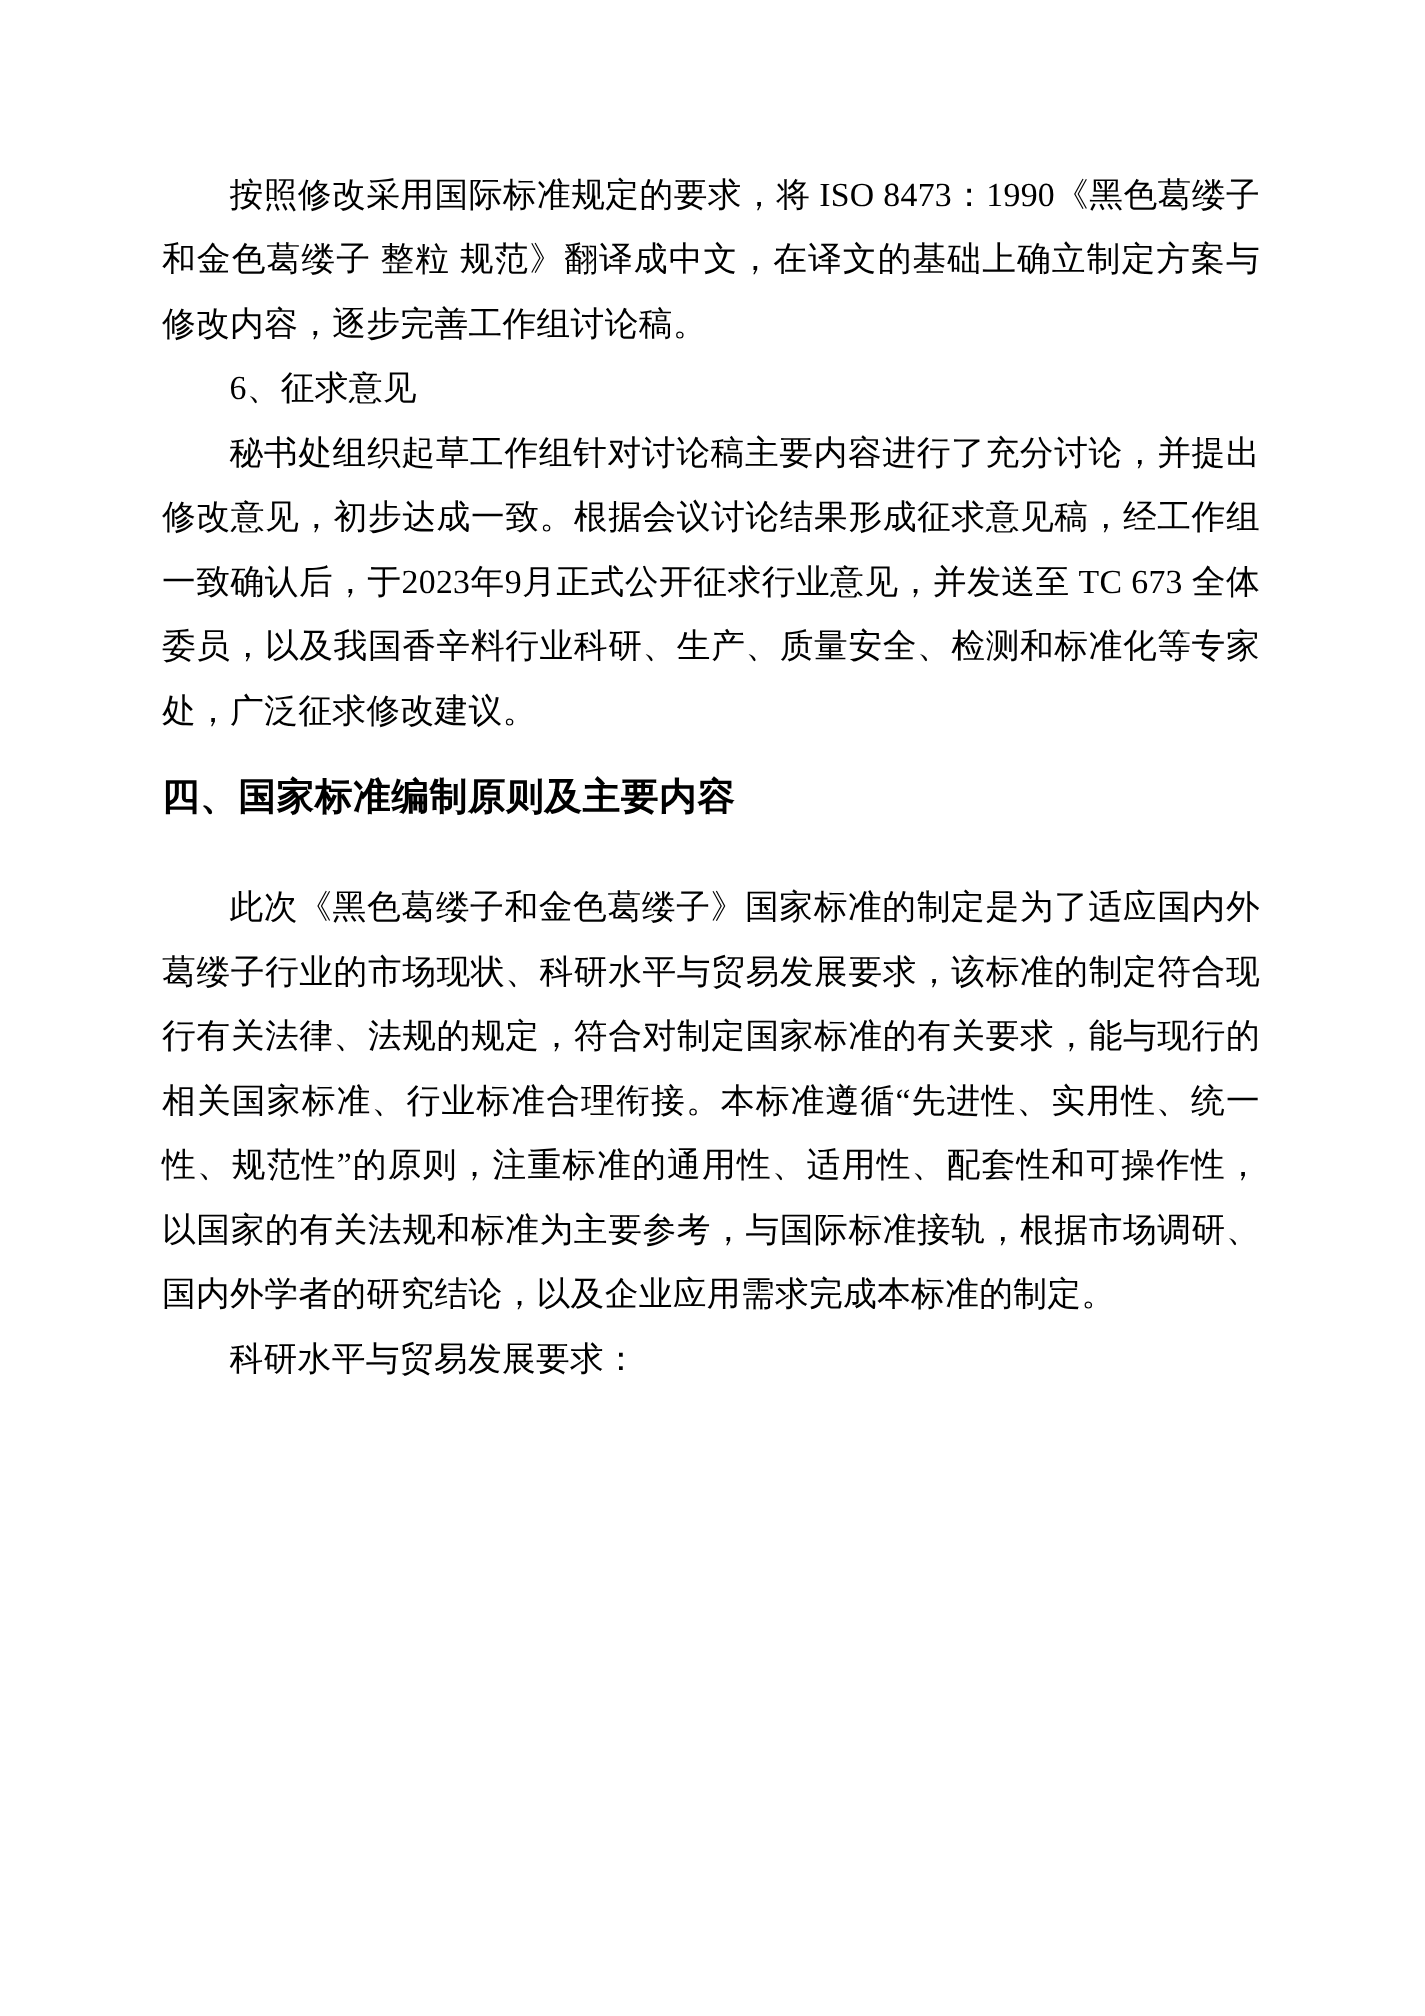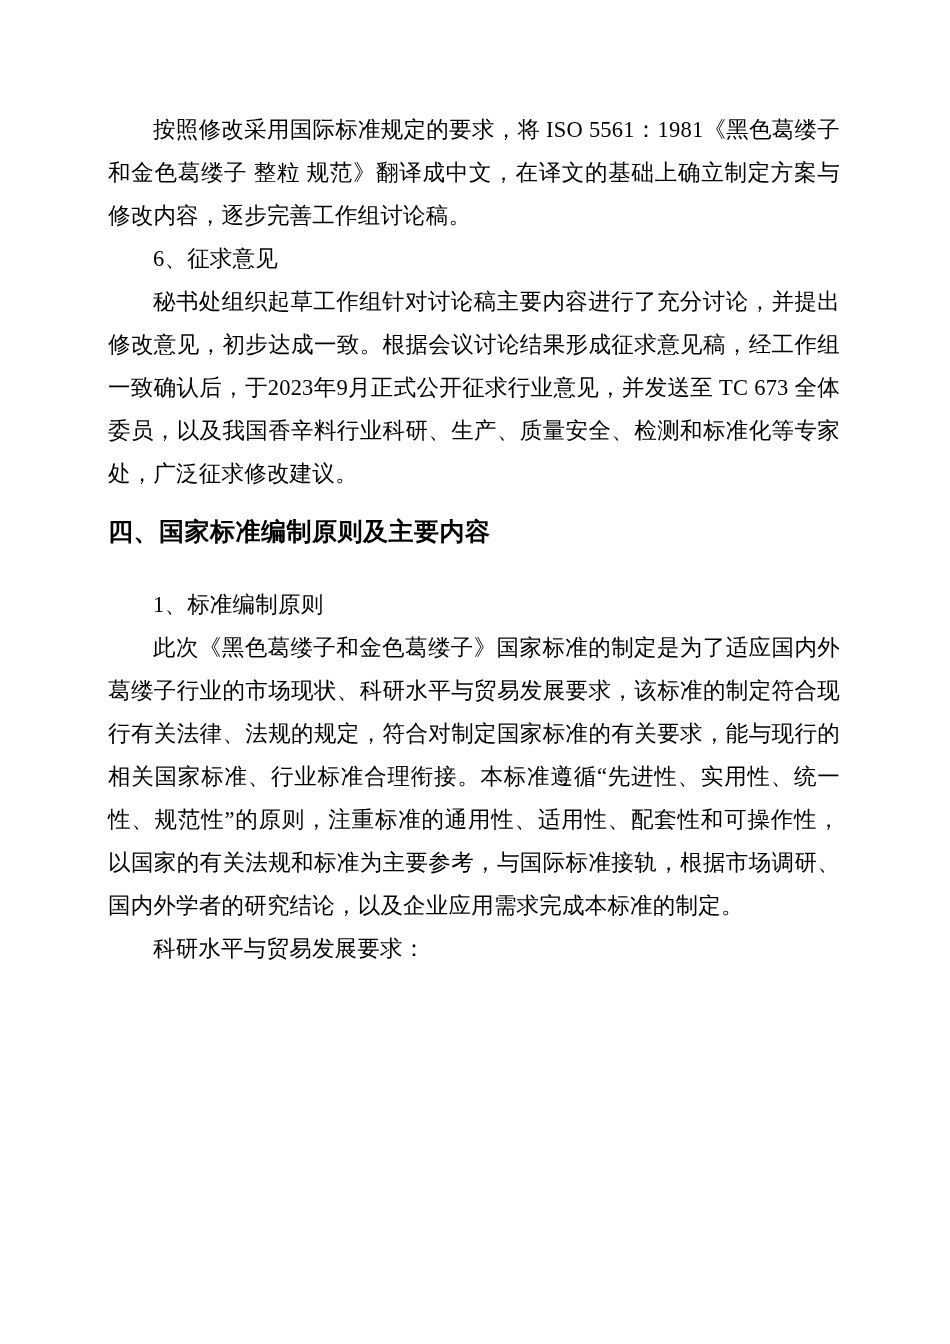--- a/index.html
+++ b/index.html
@@ -48,30 +48,29 @@
   .num-item {
     text-indent: 2em;
   }
 </style>
 </head>
 <body>
 
 <div class="page">
   <div class="doc-body">
 
-    <p class="para">按照修改采用国际标准规定的要求，将 ISO 5561：1981《黑色葛缕子和金色葛缕子 整粒 规范》翻译成中文，在译文的基础上确立制定方案与修改内容，逐步完善工作组讨论稿。</p>
+    <p class="para">按照修改采用国际标准规定的要求，将 ISO 8473：1990《黑色葛缕子和金色葛缕子 整粒 规范》翻译成中文，在译文的基础上确立制定方案与修改内容，逐步完善工作组讨论稿。</p>
 
     <p class="para num-item">6、征求意见</p>
 
     <p class="para">秘书处组织起草工作组针对讨论稿主要内容进行了充分讨论，并提出修改意见，初步达成一致。根据会议讨论结果形成征求意见稿，经工作组一致确认后，于2023年9月正式公开征求行业意见，并发送至 TC 673 全体委员，以及我国香辛料行业科研、生产、质量安全、检测和标准化等专家处，广泛征求修改建议。</p>
 
     <h2 class="section-heading">四、国家标准编制原则及主要内容</h2>
 
     <div class="gap-after-heading"></div>
 
-    <p class="para num-item">1、标准编制原则</p>
 
     <p class="para">此次《黑色葛缕子和金色葛缕子》国家标准的制定是为了适应国内外葛缕子行业的市场现状、科研水平与贸易发展要求，该标准的制定符合现行有关法律、法规的规定，符合对制定国家标准的有关要求，能与现行的相关国家标准、行业标准合理衔接。本标准遵循“先进性、实用性、统一性、规范性”的原则，注重标准的通用性、适用性、配套性和可操作性，以国家的有关法规和标准为主要参考，与国际标准接轨，根据市场调研、国内外学者的研究结论，以及企业应用需求完成本标准的制定。</p>
 
     <p class="para">科研水平与贸易发展要求：</p>
 
   </div>
 </div>
 
 </body></html>

